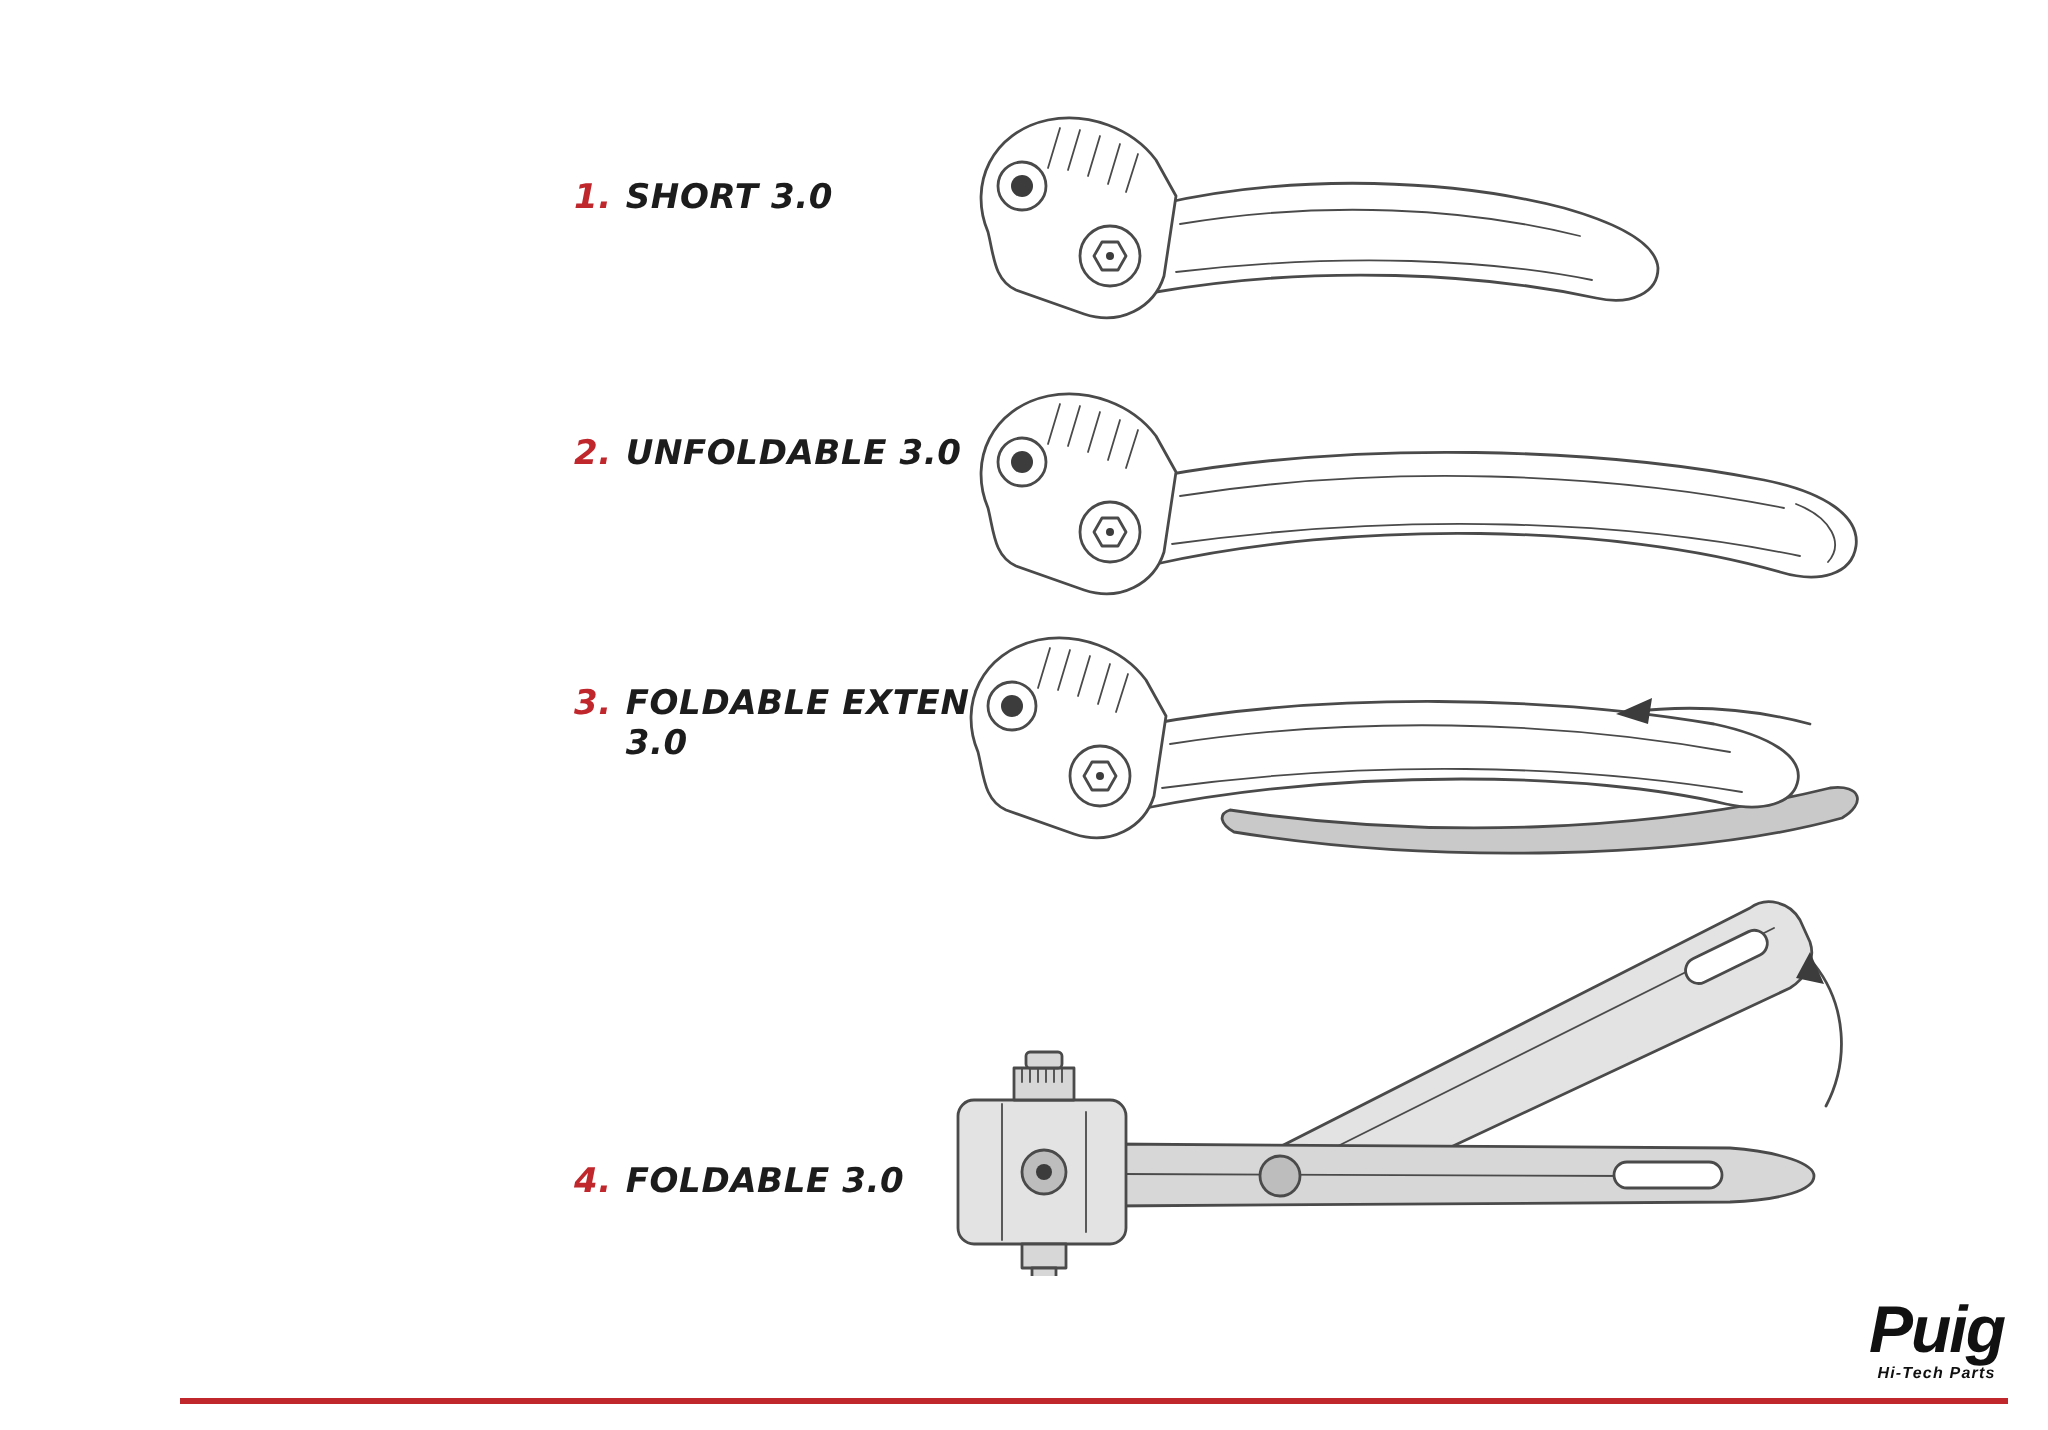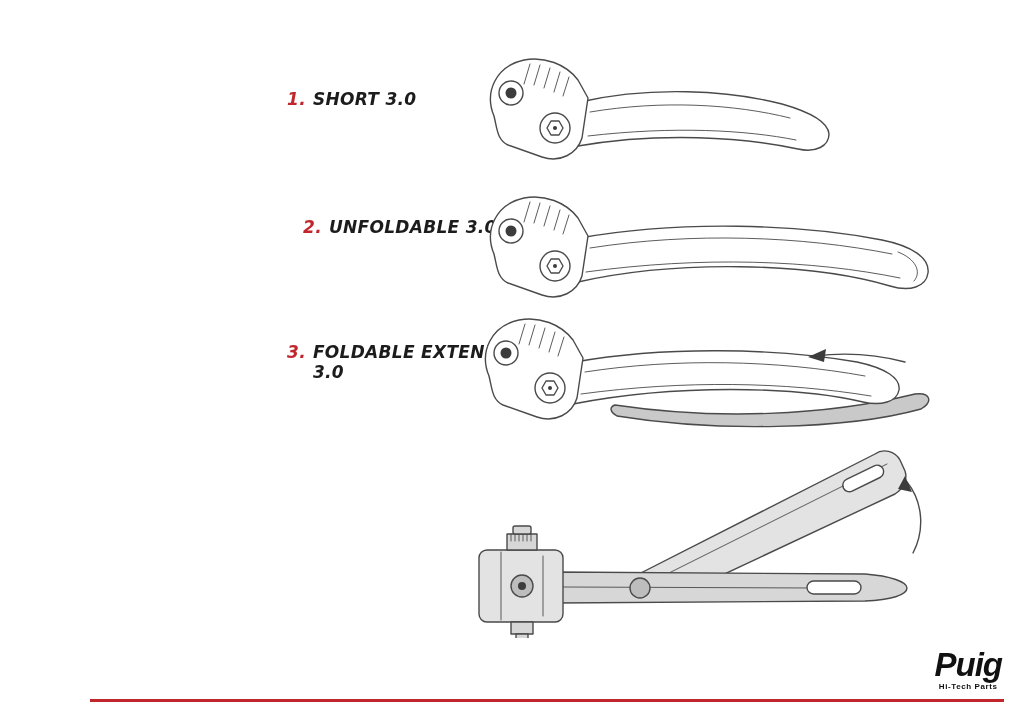--- a/index.html
+++ b/index.html
@@ -10,21 +10,21 @@
   .heading{position:absolute;left:64px;top:342px;white-space:nowrap;}
   .heading .count{color:#c0272d;font-size:27px;font-weight:bold;}
   .heading .hlabel{color:#9c9c9c;font-size:23px;font-weight:bold;letter-spacing:1.5px;margin-left:9px;}
 
   
   .model-label{position:absolute;font-family:"DejaVu Sans",sans-serif;font-style:italic;
                font-weight:bold;font-size:17px;color:#1c1c1c;letter-spacing:0.3px;white-space:nowrap;}
   .model-label .num{color:#c0272d;margin-right:7px;}
   .model-label .name{display:inline-block;white-space:pre-line;text-align:left;vertical-align:top;}
   .ml1{left:287px;top:89px;}
-  .ml2{left:287px;top:217px;margin-left:16px;}
+  .ml2{left:287px;top:217px;}
   .ml3{left:287px;top:342px;white-space:normal;}
   .ml4{left:287px;top:581px;}
 
   
   .art{position:absolute;}
   .a1{left:470px;top:50px;}
   .a2{left:470px;top:188px;}
   .a3{left:465px;top:310px;}
   .a4{left:455px;top:438px;}
   .art *{stroke:#4a4a4a;stroke-width:1.4;stroke-linecap:round;stroke-linejoin:round;fill:none;}
@@ -34,38 +34,41 @@
   .art .fm{fill:#d7d7d7;}
   .art .fp{fill:#bdbdbd;}
   .art .fd{fill:#3c3c3c;stroke:none;}
   .art .thin{stroke-width:0.9;}
 
   
   .redline{position:absolute;left:90px;top:699px;width:914px;height:3px;background:#c0272d;}
   .logo{position:absolute;right:22px;top:648px;text-align:center;}
   .logo-text{display:block;font-size:33px;font-weight:bold;font-style:italic;color:#111;
              letter-spacing:-1px;line-height:1;}
-  .logo-sub{display:block;font-size:8px;font-weight:bold;color:#111;
+  .logo-sub{display:block;font-size:8px;font-weight:bold;font-style:italic;color:#111;
             letter-spacing:0.6px;margin-top:1px;}
 </style>
 </head>
 <body>
 
 <div class="page">
 
 
   <div class="model-label ml1">
     <span class="num">1.</span><span class="name">SHORT 3.0</span>
   </div>
   <div class="model-label ml2">
     <span class="num">2.</span><span class="name">UNFOLDABLE 3.0</span>
   </div>
   <div class="model-label ml3">
     <span class="num">3.</span><span class="name">FOLDABLE EXTENDABLE
 3.0</span>
+  </div>
+  <div class="model-label ml4">
+    <span class="num">4.</span><span class="name">FOLDABLE 3.0</span>
   </div>
 
   <svg class="art a1" width="380" height="135" viewBox="0 0 380 135">
     <path class="fw" d="M110,52 C180,36 258,40 312,54 C340,62 358,72 359,84 C359,96 346,103 328,99 C272,87 190,82 108,96 Z"></path>
     <path class="thin" d="M120,62 C192,50 264,54 320,68"></path>
     <path class="thin" d="M118,86 C204,76 276,80 326,90"></path>
     <path class="fw" d="M24,66 C14,42 26,16 54,10 C74,6 96,14 108,30 L118,48 L112,88 C107,104 90,113 72,107 L38,95 C27,90 27,78 24,66 Z"></path>
     <path class="thin" d="M60,14 L54,34 M70,15 L64,35 M80,18 L74,38 M90,22 L84,42 M99,27 L93,46"></path>
     <circle cx="41" cy="43" r="12"></circle>
     <circle class="fd" cx="41" cy="43" r="5.5"></circle>

